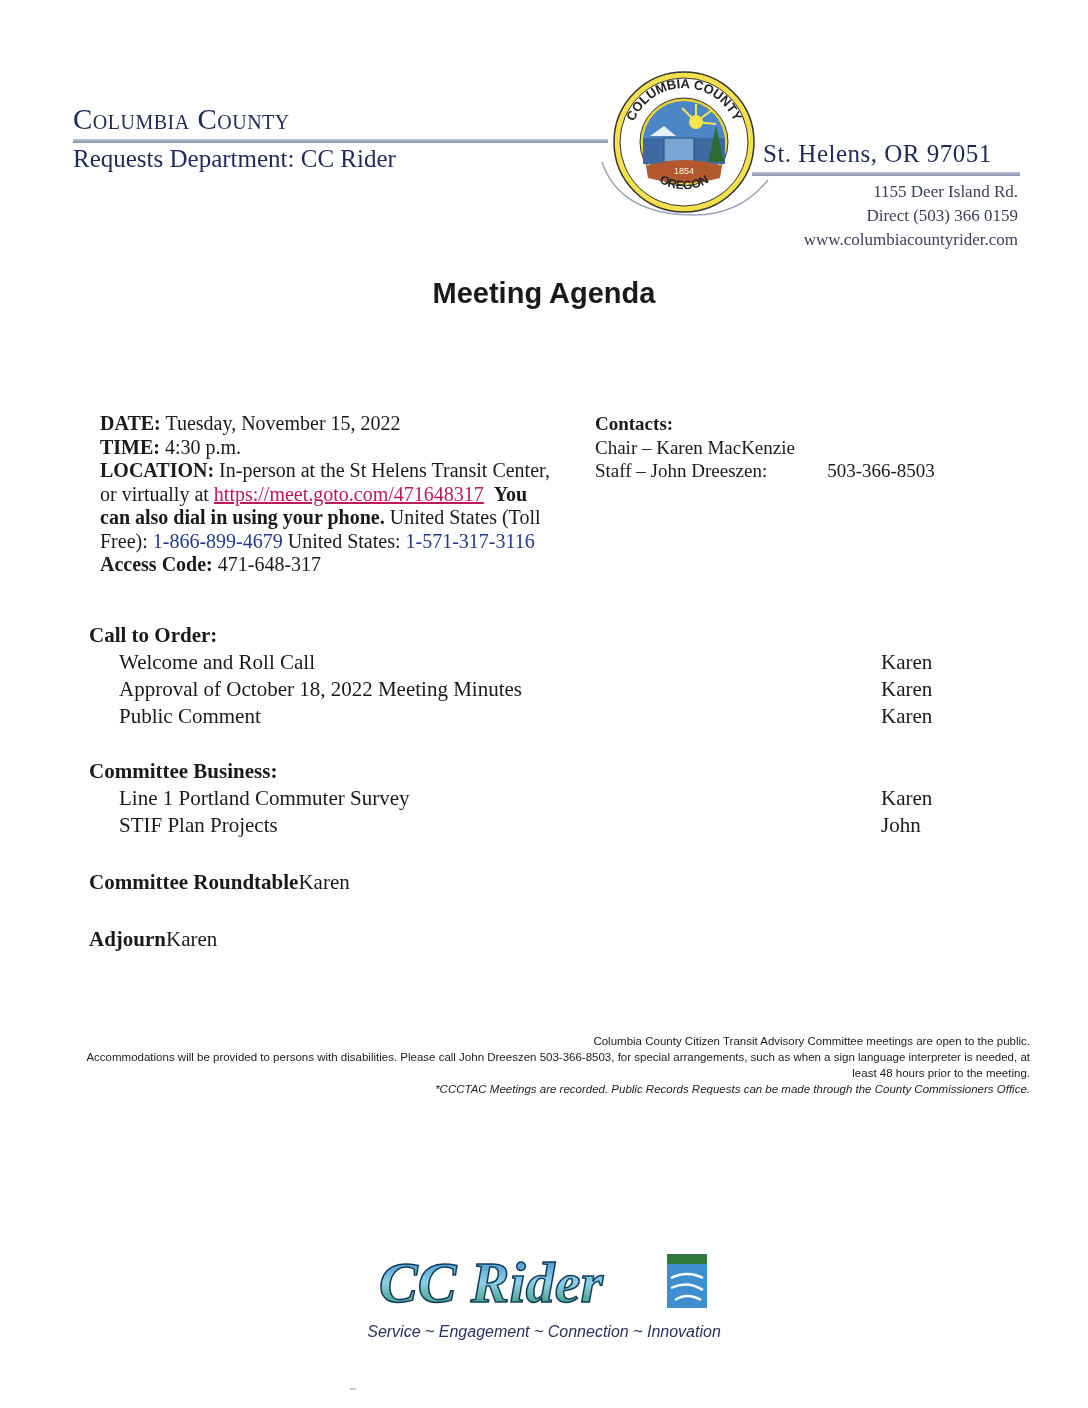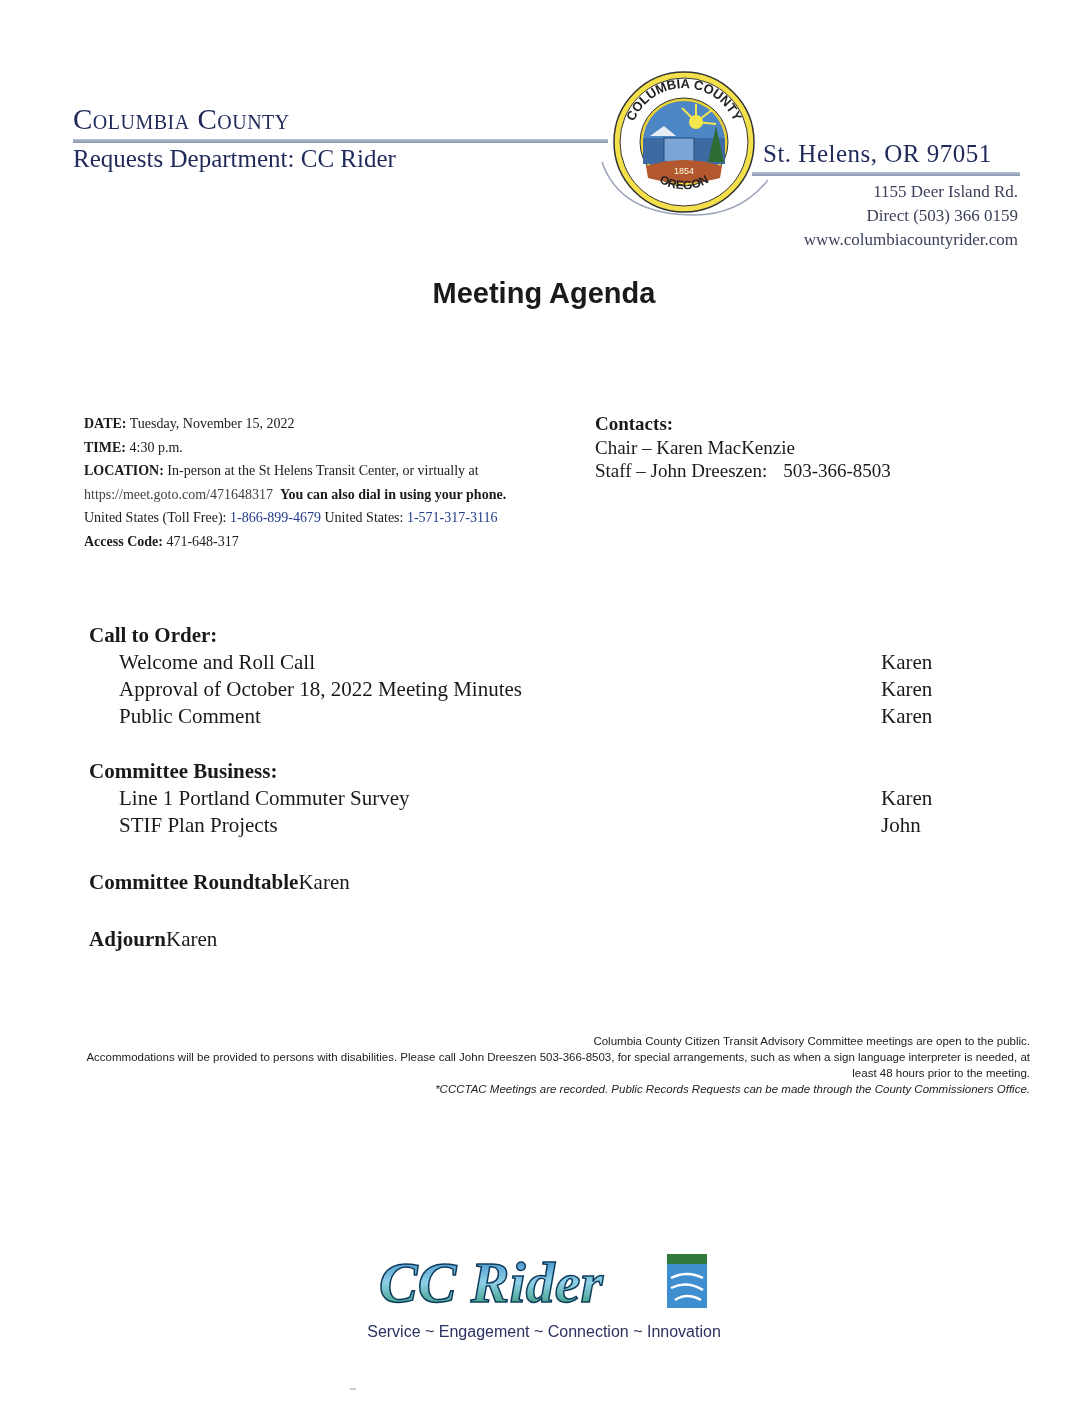--- a/index.html
+++ b/index.html
@@ -16,43 +16,43 @@
   #city-line { left: 763px; top: 140px; font-size: 25px; letter-spacing: 0.5px; }
   #city-rule { left: 752px; top: 172px; width: 268px; height: 4px; background: linear-gradient(#b8c2d6, #8894ad); }
   #addr-block { right: 70px; top: 180px; text-align: right; font-size: 17px; line-height: 24px; color: #3a3f5a; }
   #seal { left: 612px; top: 70px; width: 144px; height: 144px; }
   #seal-arc { left: 600px; top: 160px; width: 170px; height: 60px; }
 
   
   #page-title { left: 0; width: 1088px; top: 277px; text-align: center; font-size: 29px; font-weight: bold; }
 
   
-  #info-block { left: 84px; top: 412px; width: 450px; font-size: 14px; line-height: 23.5px; }
+  #info-block { left: 100px; top: 412px; width: 450px; font-size: 20px; line-height: 23.5px; }
   .b { font-weight: bold; }
-  .link { color: #404040; }
+  .link { color: #be185d; text-decoration: underline; }
   .phone { color: #223a8a; }
   #contacts { left: 595px; top: 412px; font-size: 19px; line-height: 23.5px; }
   #contacts .row { display: flex; }
-  #contacts .staff-phone { margin-left: 16px; }
+  #contacts .staff-phone { margin-left: 60px; }
 
   
   #agenda { left: 89px; top: 622px; width: 852px; font-size: 21px; }
   .sec-head { font-weight: bold; line-height: 27px; height: 27px; display:flex; justify-content: flex-start; }
   .item { display: flex; justify-content: space-between; line-height: 27px; height: 27px; padding-left: 30px; }
   .presenter { width: 60px; text-align: left; }
   .gap { height: 28px; }
   .gap2 { height: 30px; }
 
   
   #footer-notes { left: 60px; width: 970px; top: 1033px; text-align: right; font-size: 11.5px; line-height: 16px; color: #222; }
   #footer-notes .it { font-style: italic; }
 
   
   #logo { left: 375px; top: 1248px; width: 340px; height: 64px; }
-  #tagline { left: 0; width: 1088px; top: 1323px; text-align: center; font-size: 16px; color: #2a3260; }
+  #tagline { left: 0; width: 1088px; top: 1323px; text-align: center; font-size: 16px; font-style: italic; color: #2a3260; }
   #page-mark { left: 350px; top: 1388px; width: 6px; height: 2px; background: #ccc; }
 </style>
 </head>
 <body>
 
 <div id="org-name" class="abs serif navy">Columbia County</div>
 <div id="org-rule" class="abs"></div>
 <div id="dept-name" class="abs serif navy">Requests Department: CC Rider</div>
 
 <svg id="seal-arc" class="abs" viewBox="0 0 170 60">

